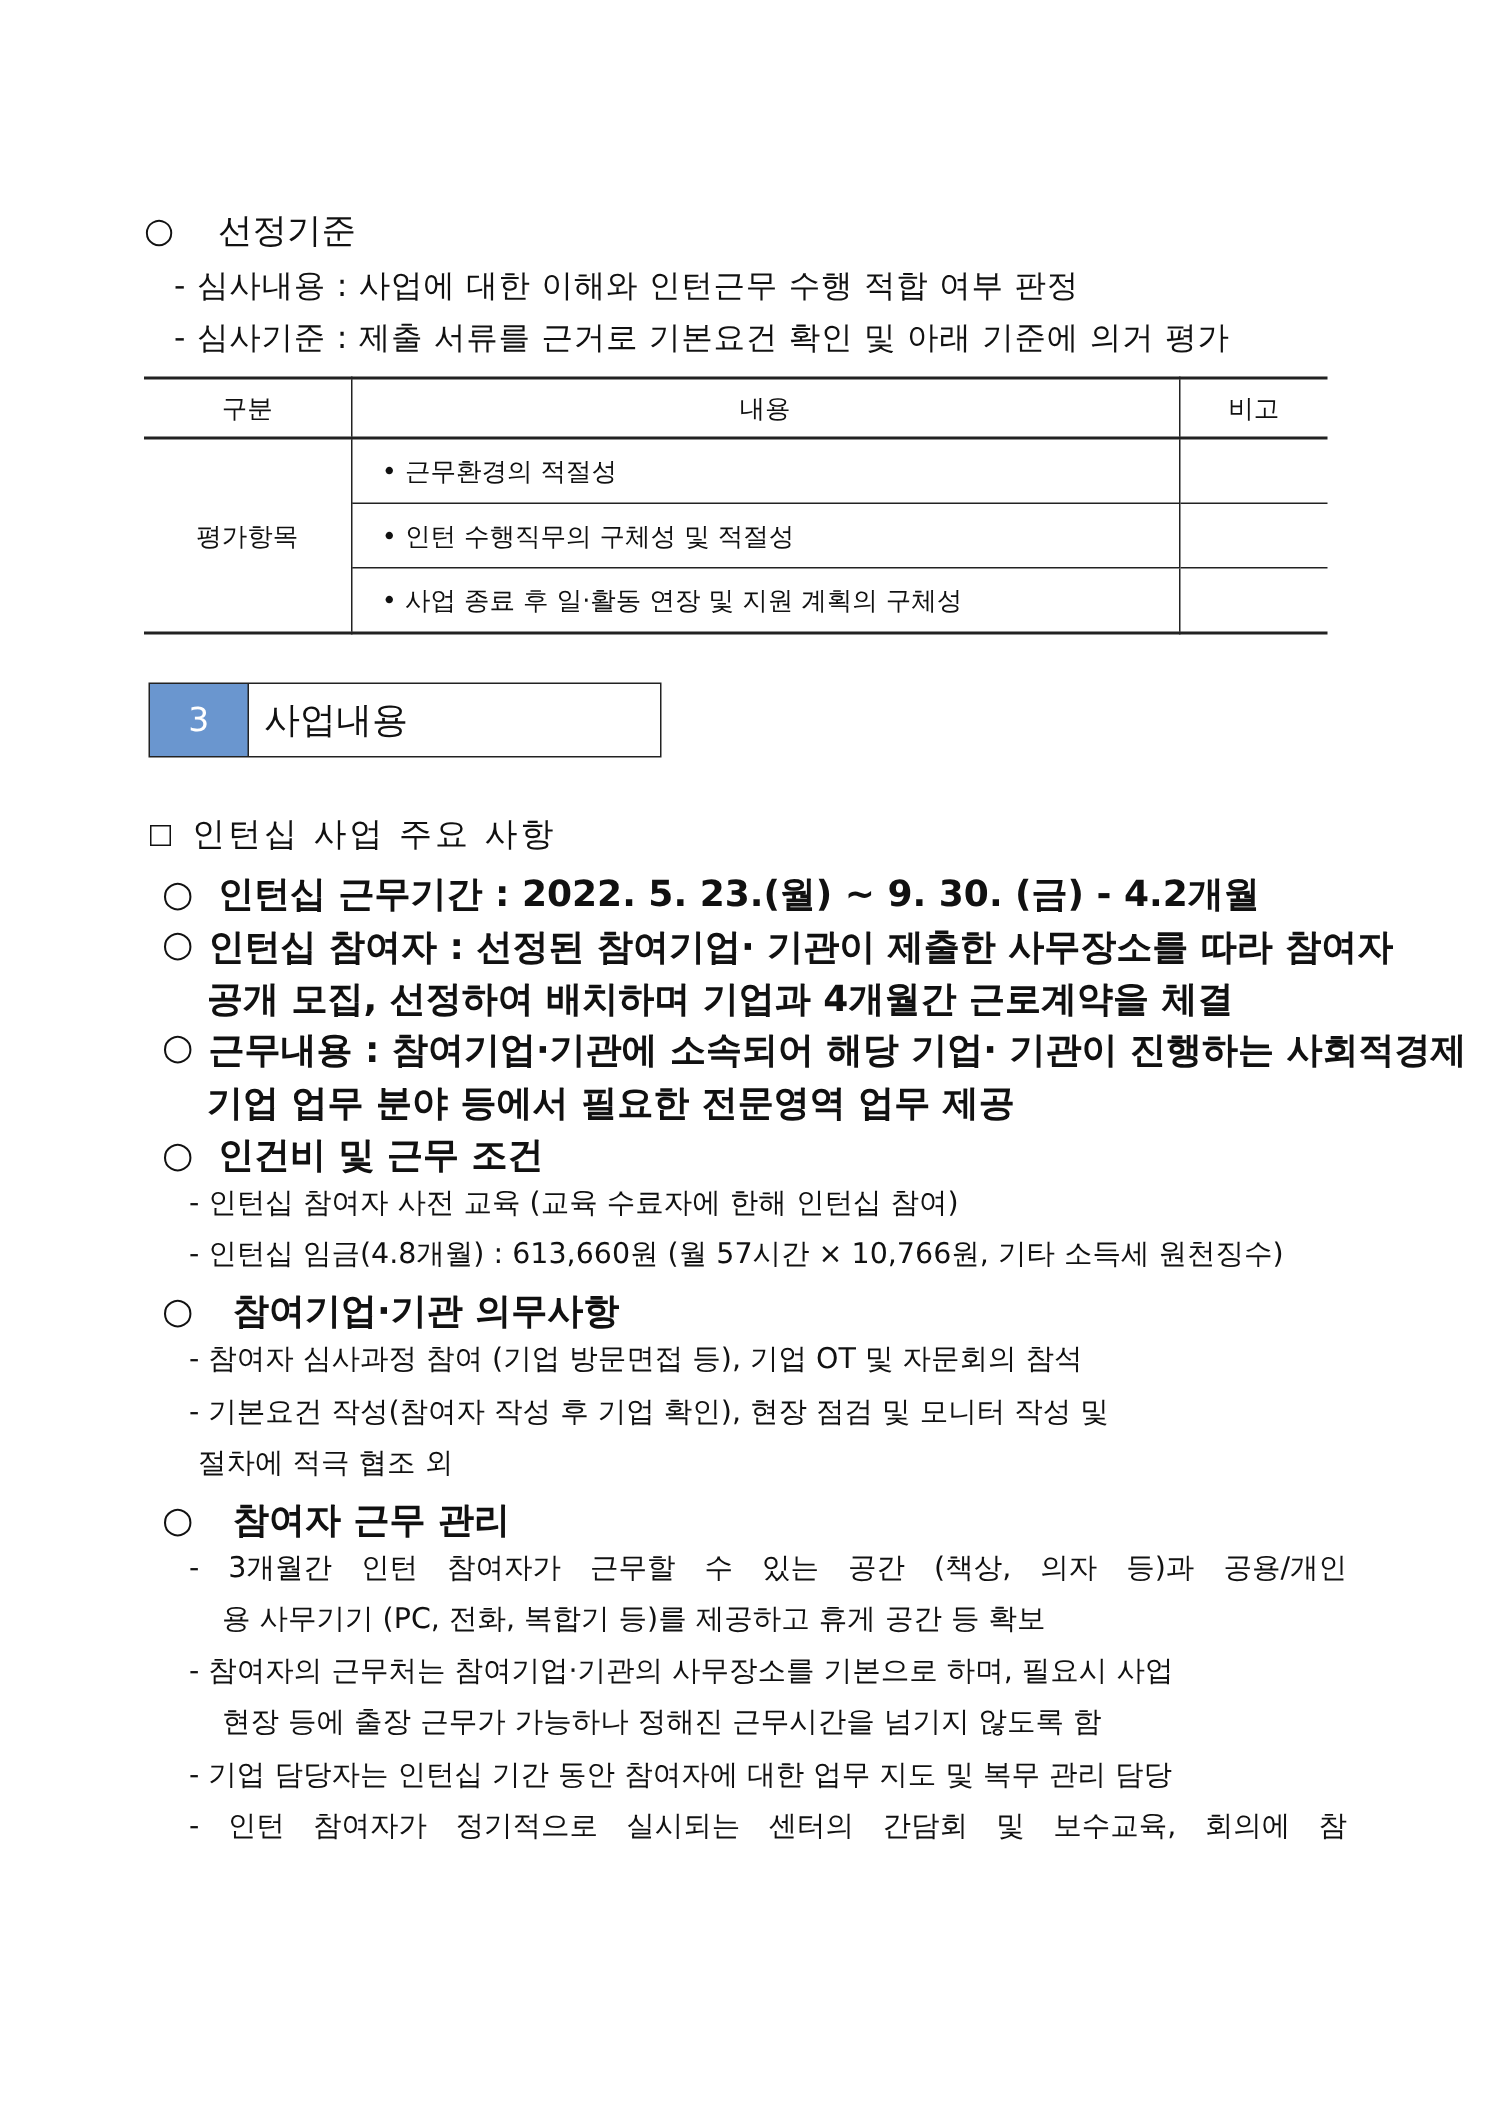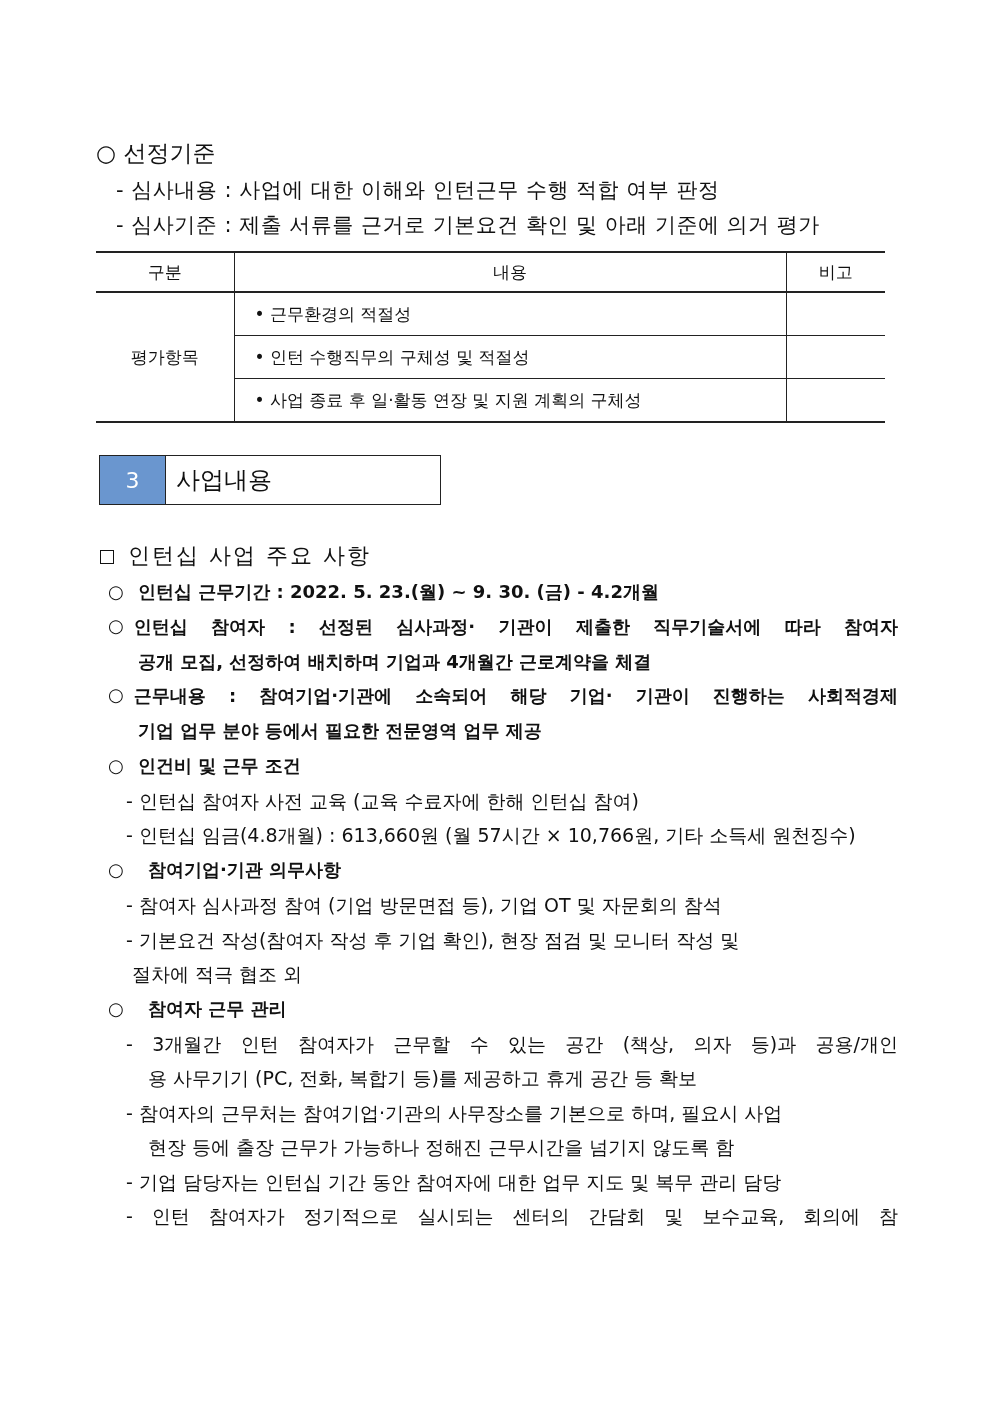--- a/index.html
+++ b/index.html
@@ -19,31 +19,31 @@
   table.crit tbody tr:last-child { border-bottom: 2px solid #222; }
   table.crit td { height: 42px; }
   td.item { padding-left: 20px !important; }
   td.cat { text-align: center; }
   .sec-box { position: absolute; left: 99px; top: 455px; width: 340px; height: 48px;
              border: 1px solid #222; display: flex; }
   .sec-num { width: 65px; background: #6a96cf; color: #fff; font-size: 22px;
              display: flex; align-items: center; justify-content: center; border-right: 1px solid #222; }
   .sec-title { padding-left: 10px; font-size: 24px; display: flex; align-items: center; }
   .sq { display: inline-block; width: 12px; height: 12px; border: 1.5px solid #111; margin-right: 14px; vertical-align: middle; }
-  .bold { font-weight: bold; font-size: 18px; }
+  .bold { font-weight: bold; font-size: 24px; }
   .norm { font-size: 19px; }
   .line { position: absolute; white-space: nowrap; }
   .justify { display: flex; justify-content: space-between; }
 </style>
 </head>
 <body>
 
 <div class="abs h-circle">
   <span>○</span>
-  <span style="margin-left:0">선정기준</span>
+  <span style="margin-left:22px">선정기준</span>
 </div>
 <div class="abs sub" style="left:116px; top:176px;">- 심사내용 : 사업에 대한 이해와 인턴근무 수행 적합 여부 판정</div>
 <div class="abs sub" style="left:116px; top:211px;text-align:right;">- 심사기준 : 제출 서류를 근거로 기본요건 확인 및 아래 기준에 의거 평가</div>
 
 <table class="crit">
   <colgroup>
       <col style="width:138px">
       <col style="width:552px">
       <col style="width:99px">
     </colgroup>
@@ -80,21 +80,21 @@
   <span class="sq"></span><span>인턴십 사업 주요 사항</span>
 </div>
 
 <div class="line bold" style="left:108px; top:580px;">
   <span>○</span>
   <span style="margin-left:8px">인턴십 근무기간 : 2022. 5. 23.(월) ~ 9. 30. (금)  - 4.2개월</span>
 </div>
 
 <div class="line bold justify" style="left:108px; top:615px; width:790px;">
   <span>○</span>
-  <span style="margin-left:10px; flex:1; text-align:justify; text-align-last:justify;">인턴십 참여자 : 선정된 심사과정· 기관이 제출한 직무기술서에 따라 참여자</span>
+  <span style="margin-left:10px; flex:1; text-align:justify; text-align-last:justify;">인턴십 참여자 : 선정된 참여기업· 기관이 제출한 사무장소를 따라 참여자</span>
 </div>
 <div class="line bold" style="left:138px; top:650px;">공개 모집, 선정하여 배치하며 기업과 4개월간 근로계약을 체결</div>
 
 <div class="line bold justify" style="left:108px; top:684px; width:790px;">
   <span>○</span>
   <span style="margin-left:10px; flex:1; text-align:justify; text-align-last:justify;">근무내용 : 참여기업·기관에 소속되어 해당 기업· 기관이 진행하는 사회적경제</span>
 </div>
 <div class="line bold" style="left:138px; top:719px;">기업 업무 분야 등에서 필요한 전문영역 업무 제공</div>
 
 <div class="line bold" style="left:108px; top:754px;">

